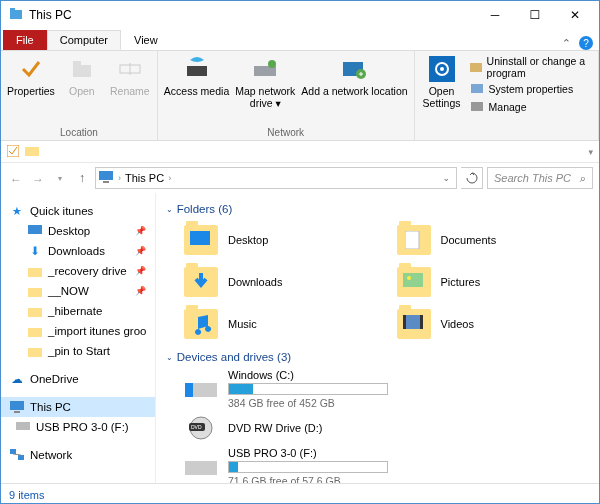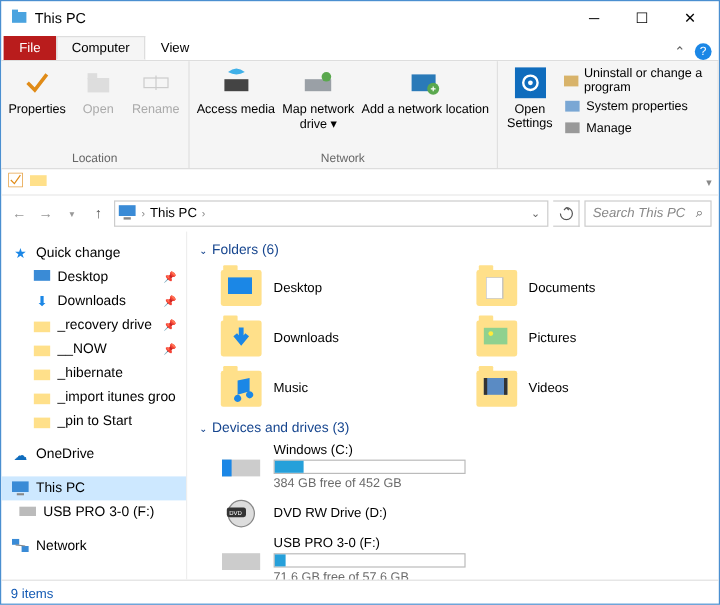--- a/index.html
+++ b/index.html
@@ -238,21 +238,21 @@
   <div class="search-box">
     <span>Search This PC</span>
     <span style="font-style:normal;color:#666">⌕</span>
   </div>
 </div>
 
 <div class="body">
   <div class="nav-pane">
     <div class="nav-item">
       <span class="nav-icon" style="color:#1b87e6">★</span>
-      <span>Quick change</span>
+      <span>Quick itunes</span>
     </div>
     <div class="nav-item child">
         <span class="nav-icon">
           <svg width="14" height="12">
             <rect x="0" y="0" width="14" height="9" fill="#3a8bd6"></rect>
           </svg>
         </span>
         <span>Desktop</span>
         <span class="pin">📌</span>
       </div>

